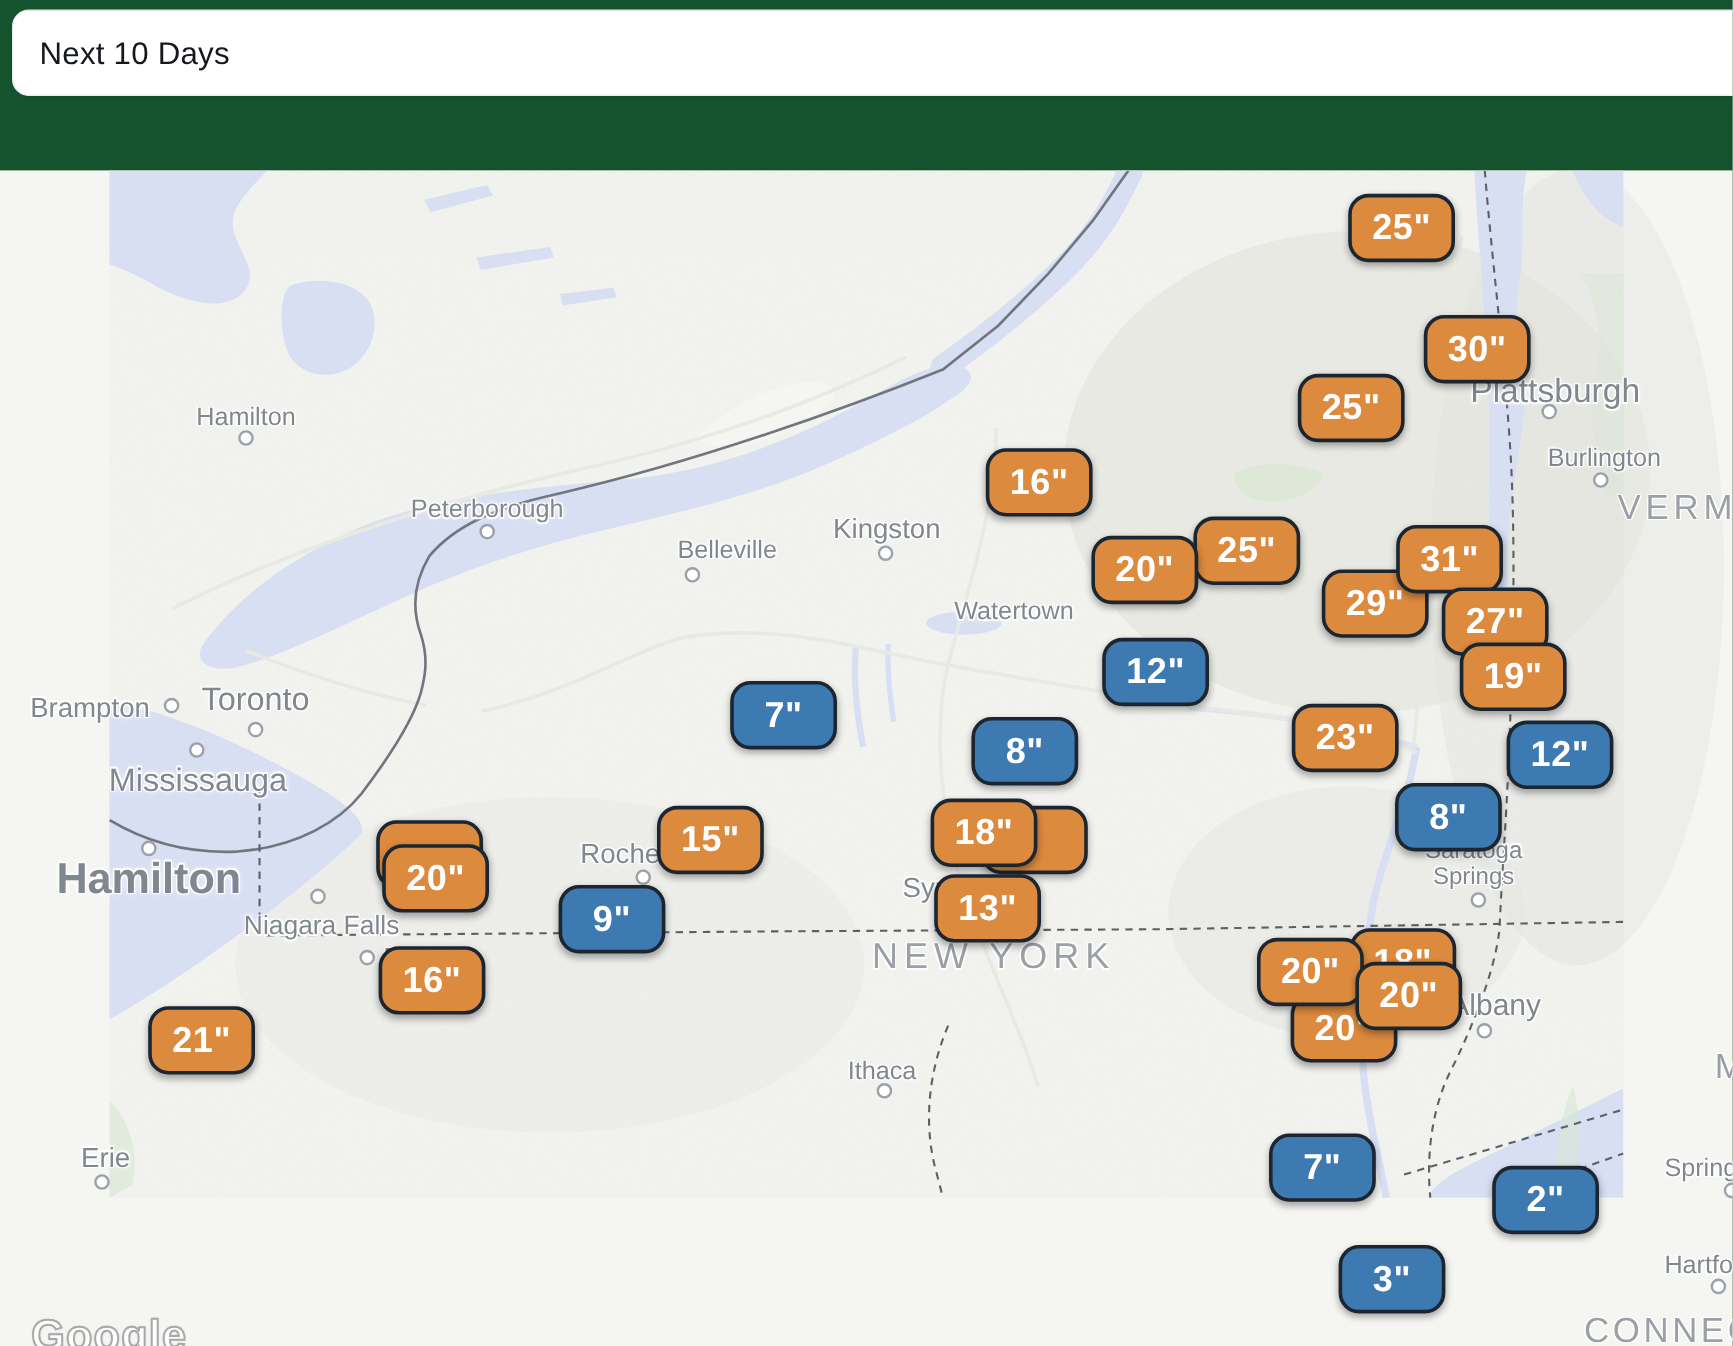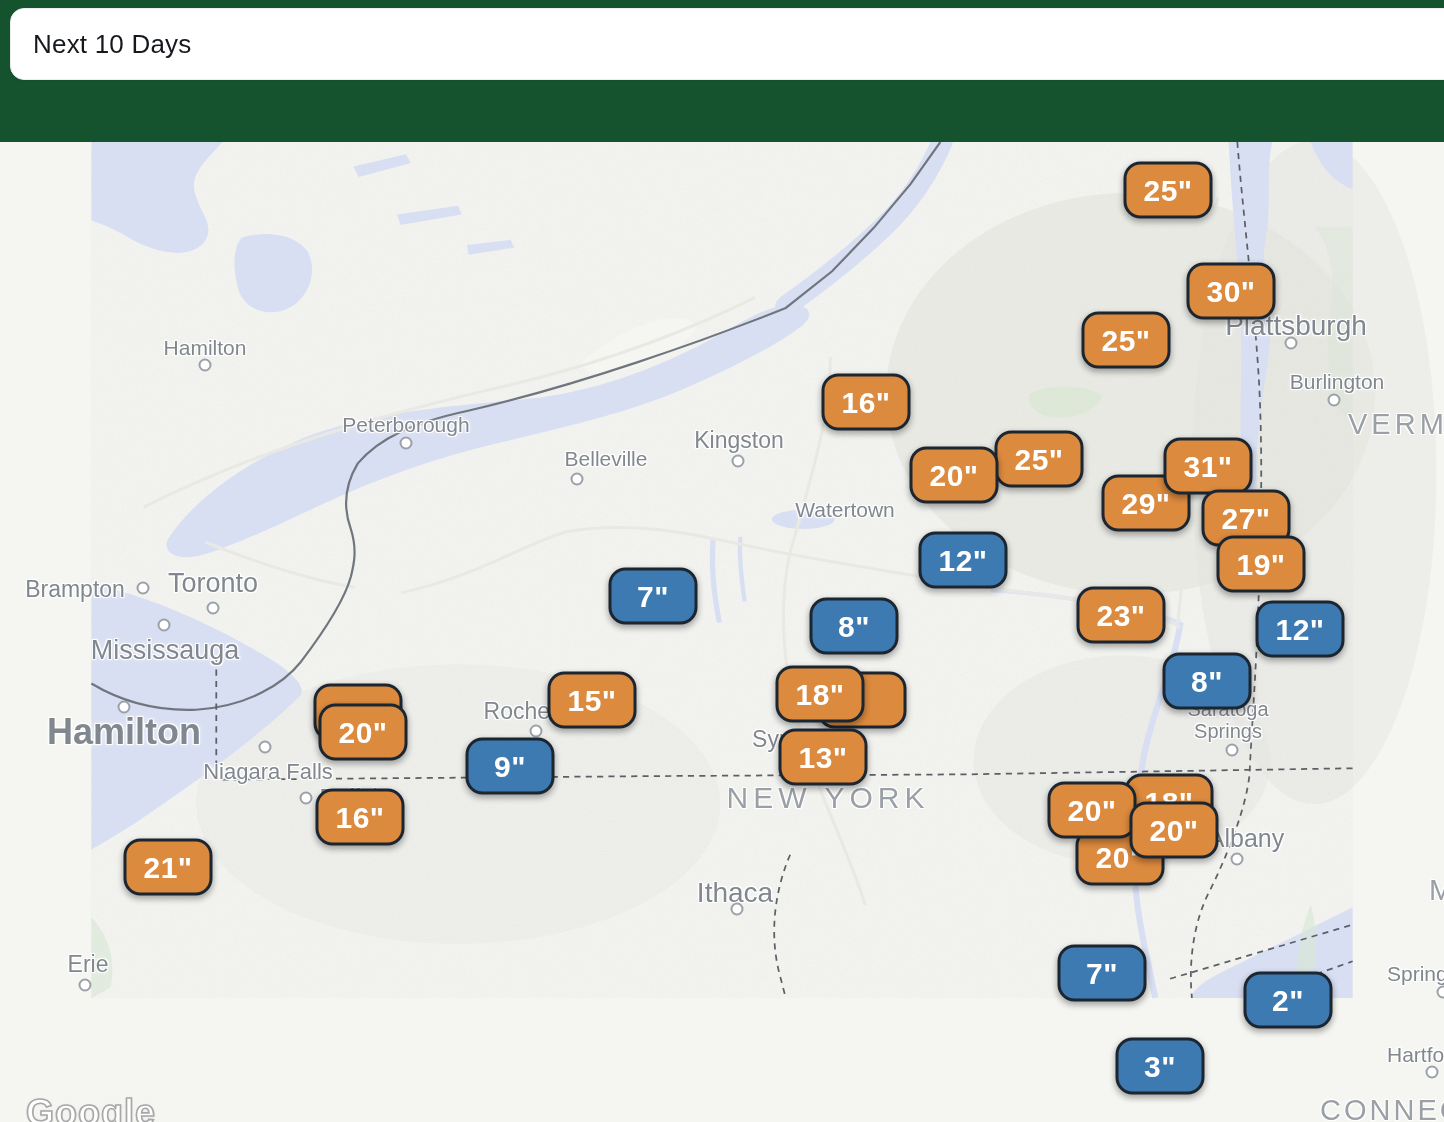--- a/index.html
+++ b/index.html
@@ -133,21 +133,21 @@
         <div class="dot" style="left: 265px; top: 605px;"></div>
         <div class="city c" style="left: 355px; top: 657px; font-size: 23px; font-weight: 500;">Buffalo</div>
         <div class="dot" style="left: 306px; top: 656px;"></div>
         <div class="city c" style="left: 88px; top: 823px; font-size: 23px;">Erie</div>
         <div class="dot" style="left: 85px; top: 843px;"></div>
         <div class="city c" style="left: 845px; top: 368px; font-size: 21px; text-align: center;">Watertown</div>
         <div class="city c" style="left: 536px; top: 570px; font-size: 23px; font-weight: 500;">Rochester</div>
         <div class="dot" style="left: 536px; top: 589px;"></div>
         <div class="city c" style="left: 800px; top: 598px; font-size: 23px; font-weight: 500;">Syracuse</div>
         <div class="dot" style="left: 798px; top: 616px;"></div>
-        <div class="city c" style="left: 735px; top: 751px; font-size: 28px;">Ithaca</div>
+        <div class="city c" style="left: 735px; top: 751px; font-size: 21px;">Ithaca</div>
         <div class="dot" style="left: 737px; top: 767px;"></div>
         <div class="city c" style="left: 1296px; top: 184px; font-size: 28px;">Plattsburgh</div>
         <div class="dot" style="left: 1291px; top: 201px;"></div>
         <div class="city c" style="left: 1337px; top: 240px; font-size: 21px;">Burlington</div>
         <div class="dot" style="left: 1334px; top: 258px;"></div>
         <div class="city c" style="left: 1228px; top: 578px; font-size: 20px;">Saratoga
 Springs</div>
         <div class="dot" style="left: 1232px; top: 608px;"></div>
         <div class="city c" style="left: 1246px; top: 696px; font-size: 25px; font-weight: 500;">Albany</div>
         <div class="dot" style="left: 1237px; top: 717px;"></div>

